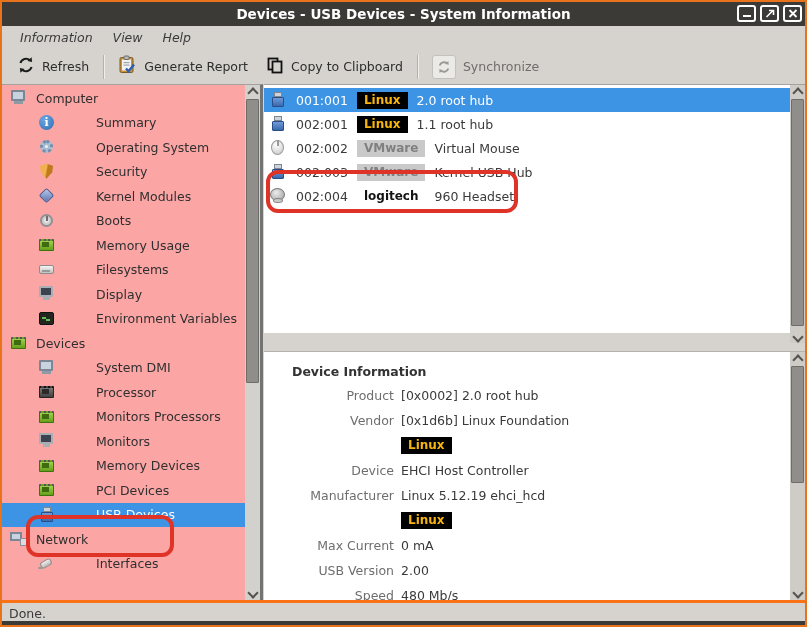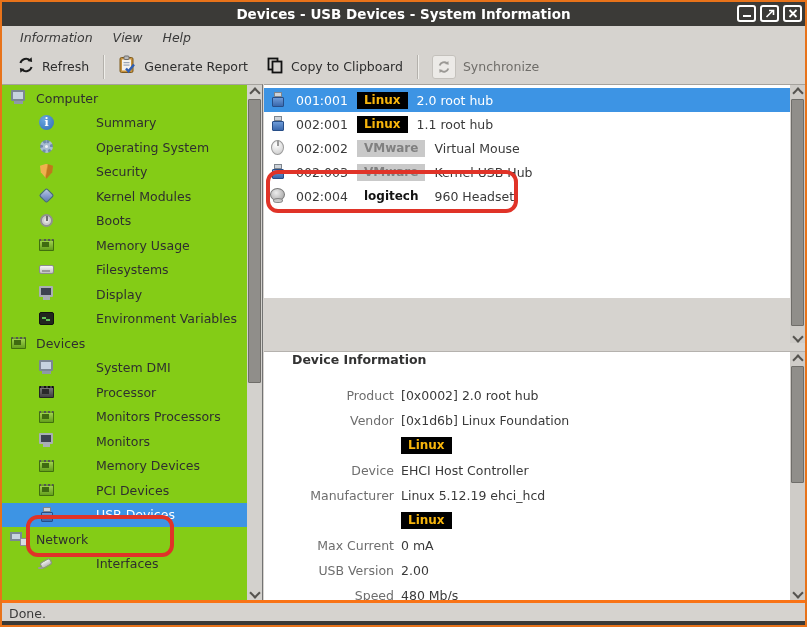--- a/index.html
+++ b/index.html
@@ -21,42 +21,42 @@
   .tbtn{display:flex;align-items:center;gap:7px;padding:4px 9px;color:#2e2e2e;}
   .tbtn .tlabel{white-space:nowrap;}
   .tbtn.dim{color:#6f6d69;}
   .tsep{width:1px;height:24px;background:#b4b1ac;box-shadow:1px 0 0 #efeeea;margin:0 5px;}
   .syncbox{width:22px;height:22px;background:#eceae7;border:1px solid #c4c1bc;border-radius:3px;display:flex;align-items:center;justify-content:center;}
 
   
   .content{position:absolute;top:82px;left:0;right:0;height:516px;}
 
   
-  .sidebar{position:absolute;left:0;top:0;width:261px;height:516px;background:#84cc16;border-top:1px solid #a5a29d;border-right:1px solid #737373;box-sizing:border-box;}
+  .sidebar{position:absolute;left:0;top:0;width:261px;height:516px;background:#fca5a5;border-top:1px solid #a5a29d;border-right:3px solid #737373;box-sizing:border-box;}
   .tree{position:absolute;left:0;top:1px;right:15px;bottom:0;overflow:hidden;}
   .trow{height:24.5px;display:flex;align-items:center;gap:8px;padding-left:8px;color:#2f2f2f;}
   .trow.lvl1{padding-left:36px;gap:40px;}
   .trow.sel{background:#3d94e4;color:#fff;}
 
   
   .main{position:absolute;left:262px;top:0;right:0;height:516px;}
-  .device-list{position:absolute;left:0;top:0;right:0;height:214px;background:#fff;border-top:1px solid #a5a29d;box-sizing:border-box;}
+  .device-list{position:absolute;left:0;top:0;right:0;height:249px;background:#fff;border-top:1px solid #a5a29d;box-sizing:border-box;}
   .list-rows{position:absolute;left:0;top:3px;right:15px;}
   .drow{height:24px;display:flex;align-items:center;gap:9px;padding-left:5px;color:#3a3a3a;}
   .drow.sel{background:#3d94e4;color:#fff;}
   .dbus{min-width:50px;}
   .badge{font-weight:bold;font-size:12px;line-height:15px;padding:1px 7px;white-space:nowrap;}
   .b-linux{background:#000;color:#f7b50c;}
   .b-vmware{background:#c9c9c9;color:#808080;}
   .b-logitech{background:#fff;color:#141414;}
 
   .divider{position:absolute;left:0;top:259px;right:0;height:8px;background:#d6d3cf;}
 
   .info-panel{position:absolute;left:0;top:267px;right:0;bottom:0;background:#fff;border-top:1px solid #b5b2ae;box-sizing:border-box;}
-  .info-header{position:absolute;left:28px;top:0;font-weight:bold;color:#333;}
+  .info-header{position:absolute;left:28px;top:12px;font-weight:bold;color:#333;}
   .info-rows{position:absolute;left:0;top:31px;right:15px;}
   .irow{height:25px;display:flex;align-items:center;}
   .ilabel{width:130px;text-align:right;color:#6e6e6e;padding-right:7px;flex:none;}
   .ivalue{color:#3a3a3a;}
 
   
   .vscroll{position:absolute;right:0;top:0;bottom:0;width:15px;background:#d3d1cd;}
   .vscroll .thumb{position:absolute;left:1px;right:1px;background:#908e8a;border:1px solid #6f6d69;border-radius:1px;}
   .chev{display:block;width:6px;height:6px;border-left:2px solid #55534f;border-top:2px solid #55534f;margin:4px auto 0;}
   .chev.up{transform:rotate(45deg);}

